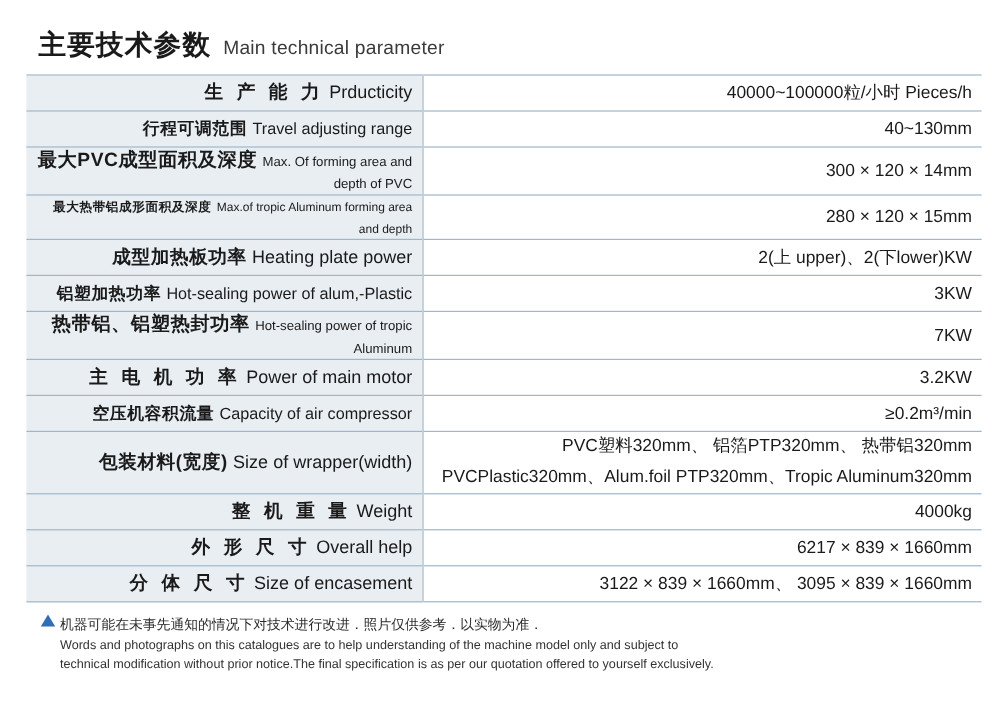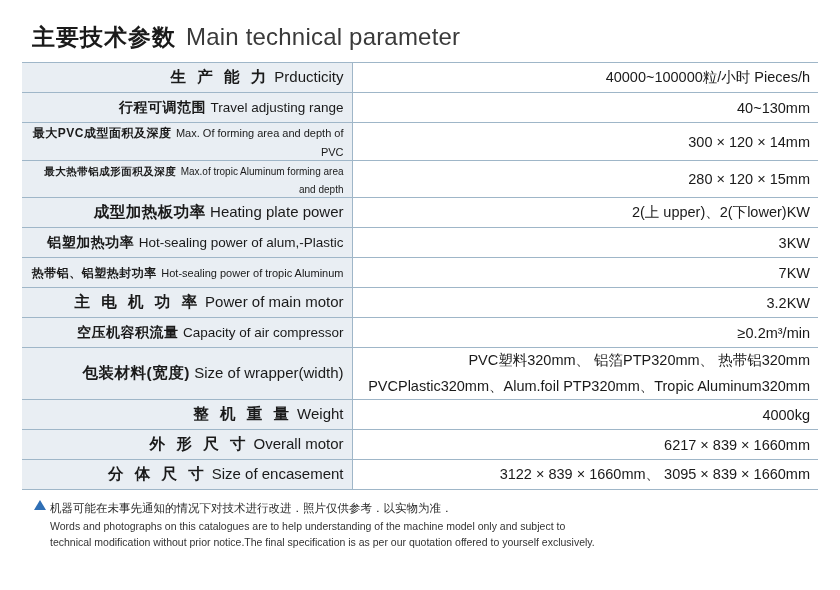--- a/index.html
+++ b/index.html
@@ -29,21 +29,21 @@
     padding-left: 10px;
     margin-bottom: 9px;
   }
   .title-cn {
     font-size: 23px;
     font-weight: bold;
     letter-spacing: 1px;
     color: #1a1a1a;
   }
   .title-en {
-    font-size: 24px;
+    font-size: 16px;
     font-weight: normal;
     color: #3a3a3a;
     letter-spacing: 0.2px;
   }
   
   .tbl {
     width: 796px;
     border-collapse: collapse;
     table-layout: fixed;
     border-top: 1px solid #9fb6c8;
@@ -74,21 +74,21 @@
     letter-spacing: 0.5px;
   }
   .lbl-en {
     font-weight: normal;
   }
   
   .sz-lg .lbl-cn { font-size: 15.5px; }
   .sz-lg .lbl-en { font-size: 15px; }
   .sz-md .lbl-cn { font-size: 14px; }
   .sz-md .lbl-en { font-size: 13.5px; }
-  .sz-sm .lbl-cn { font-size: 12px; }
+  .sz-sm .lbl-cn { font-size: 16px; }
   .sz-sm .lbl-en { font-size: 11px; }
   .sz-xs .lbl-cn { font-size: 10.5px; }
   .sz-xs .lbl-en { font-size: 10px; }
 
   .spaced { letter-spacing: 3.5px; }
   .val-two-line {
     line-height: 1.75;
     padding-top: 6px;
     padding-bottom: 6px;
   }
@@ -225,21 +225,21 @@
         <td class="label sz-lg">
           <span class="lbl-cn spaced">整 机 重 量</span>
           <span class="lbl-en">Weight</span>
         </td>
         <td class="value">4000kg</td>
       </tr>
 
       <tr>
         <td class="label sz-lg">
           <span class="lbl-cn spaced">外 形 尺 寸</span>
-          <span class="lbl-en">Overall motor</span>
+          <span class="lbl-en">Overall help</span>
         </td>
         <td class="value">6217 × 839 × 1660mm</td>
       </tr>
 
       <tr>
         <td class="label sz-lg">
           <span class="lbl-cn spaced">分 体 尺 寸</span>
           <span class="lbl-en">Size of encasement</span>
         </td>
         <td class="value">3122 × 839 × 1660mm、 3095 × 839 × 1660mm</td>

